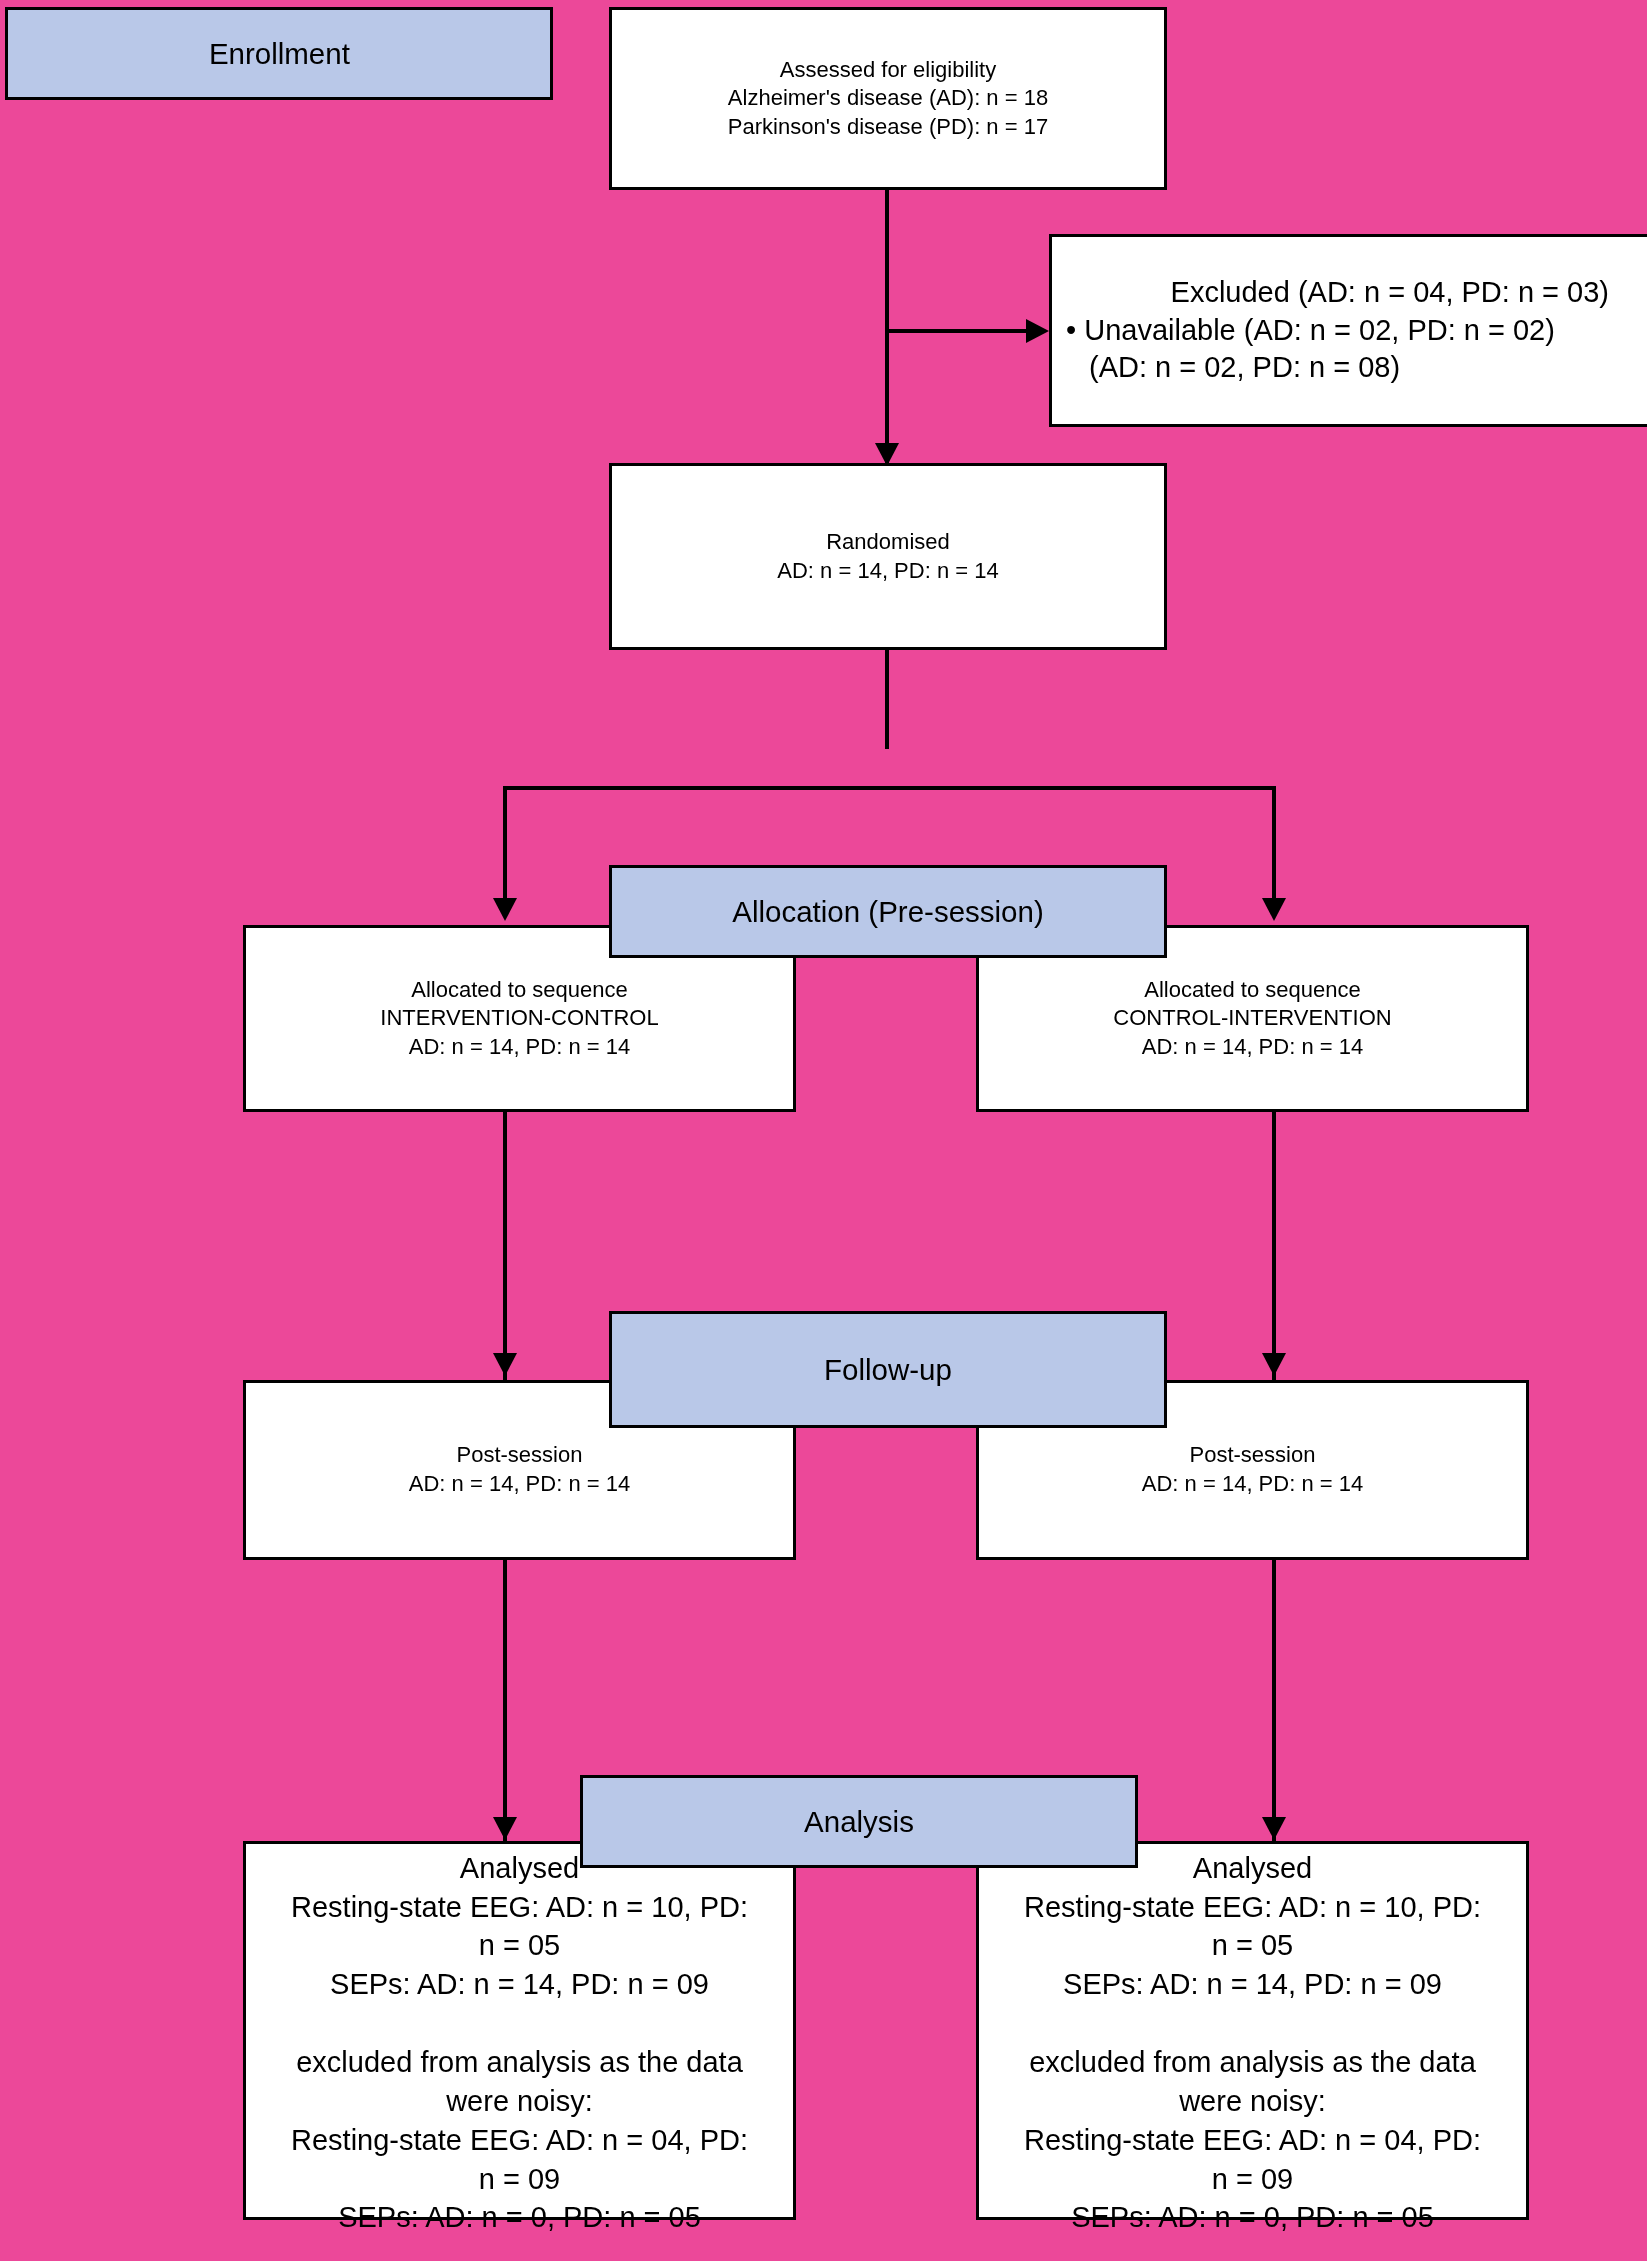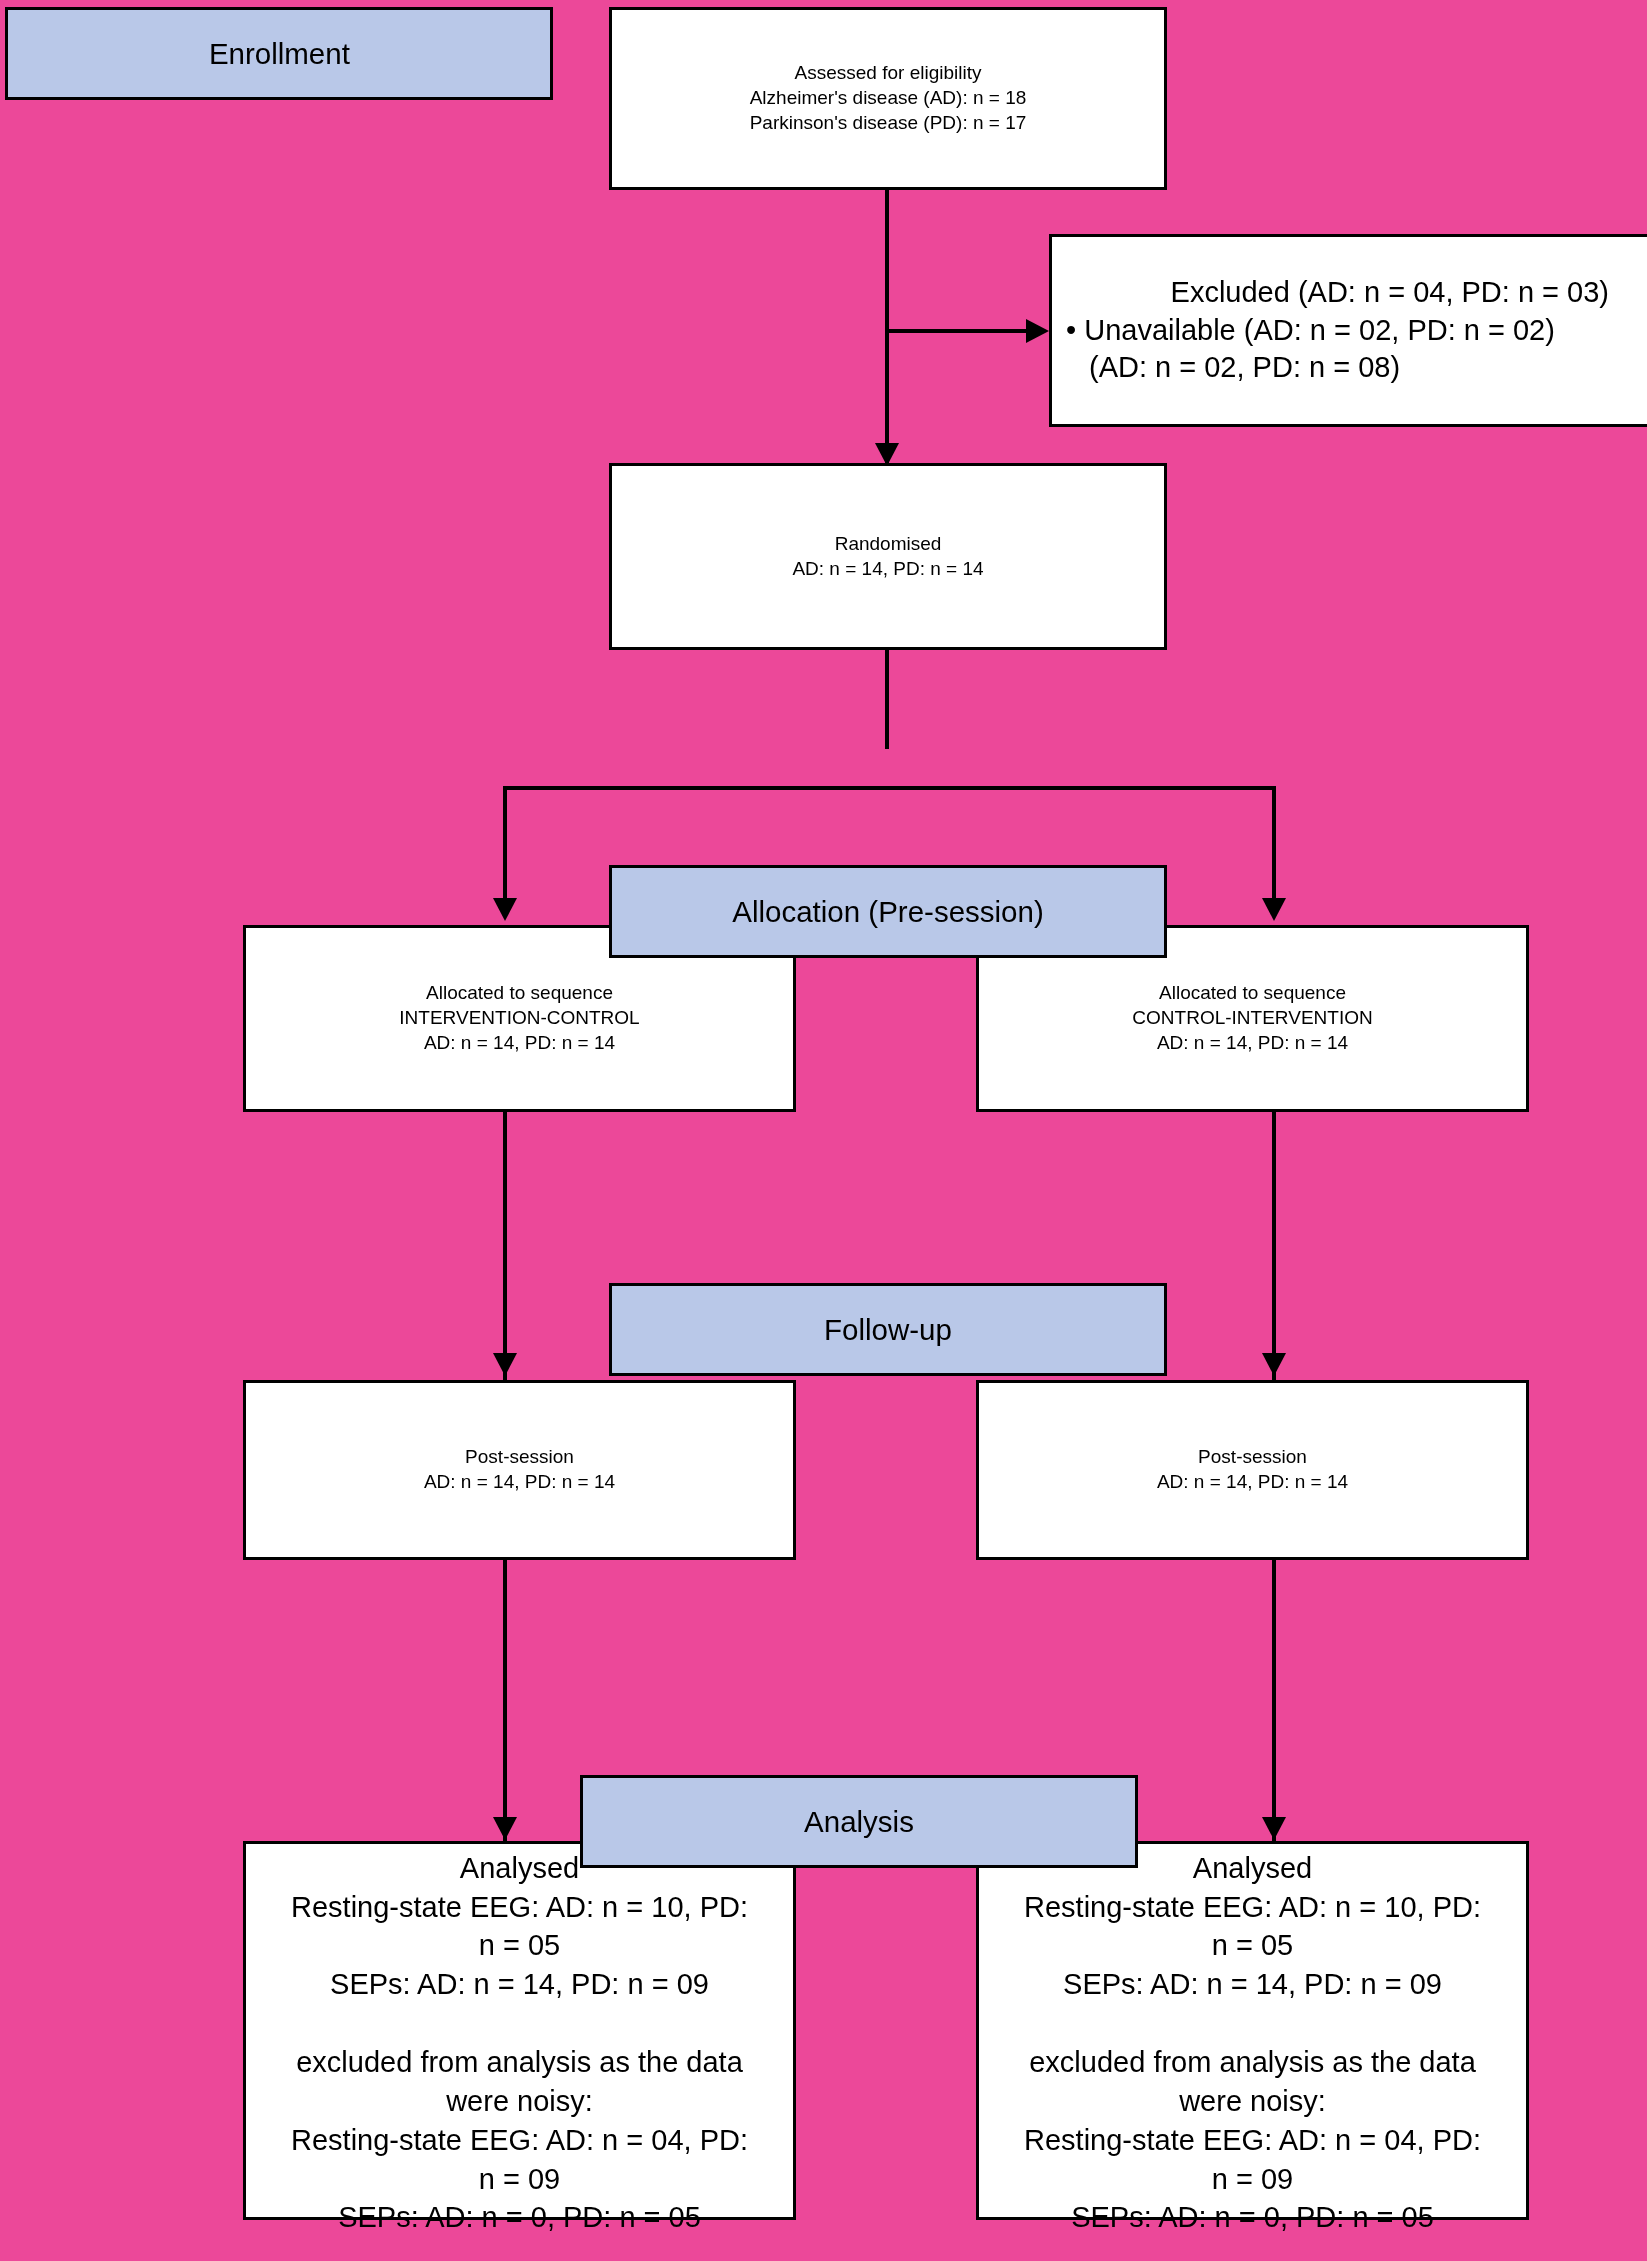--- a/index.html
+++ b/index.html
@@ -26,21 +26,21 @@
     background: #ffffff;
     display: flex;
     align-items: center;
     justify-content: center;
     text-align: center;
   }
   .box .txt {
     width: 100%;
     padding: 0 11px;
     box-sizing: border-box;
-    font-size: 19px;
+    font-size: 22px;
     line-height: 1.30;
     white-space: pre-line;
   }
   .stage {
     background: #b9c8e8;
     z-index: 40;
   }
   .stage .txt {
     font-size: 29.5px;
     line-height: 1.2;
@@ -170,21 +170,21 @@
   <div class="box plain" style="left:243px; top:1380px; width:553px; height:180px;">
     <div class="txt">Post-session
 AD: n = 14, PD: n = 14</div>
   </div>
 
   <div class="box plain" style="left:976px; top:1380px; width:553px; height:180px;">
     <div class="txt">Post-session
 AD: n = 14, PD: n = 14</div>
   </div>
 
-  <div class="box stage" style="left:609px; top:1283px; width:558px; height:93px;">
+  <div class="box stage" style="left:609px; top:1311px; width:558px; height:117px;">
     <div class="txt">Follow-up</div>
   </div>
 
   <div class="vline" style="left:503px; top:1560px; height:281px;"></div>
   <div class="arrow-down" style="left:493px; top:1817px;"></div>
   <div class="vline" style="left:1272px; top:1560px; height:281px;"></div>
   <div class="arrow-down" style="left:1262px; top:1817px;"></div>
 
   <div class="box plain" style="left:243px; top:1841px; width:553px; height:379px; align-items:flex-start; padding-top:4.7px;">
     <div class="ana-txt">Analysed

